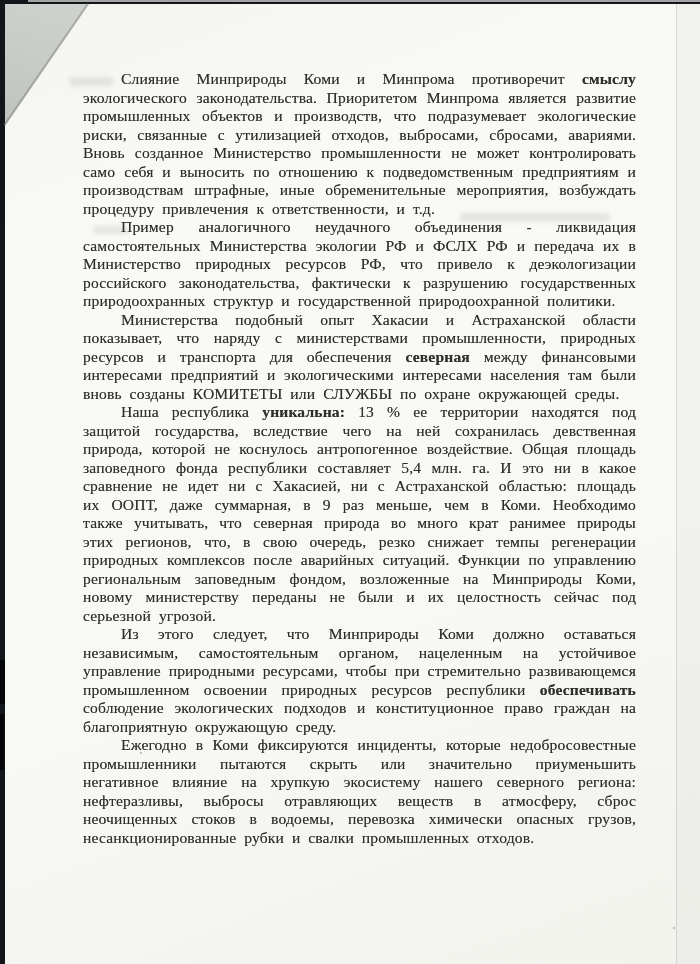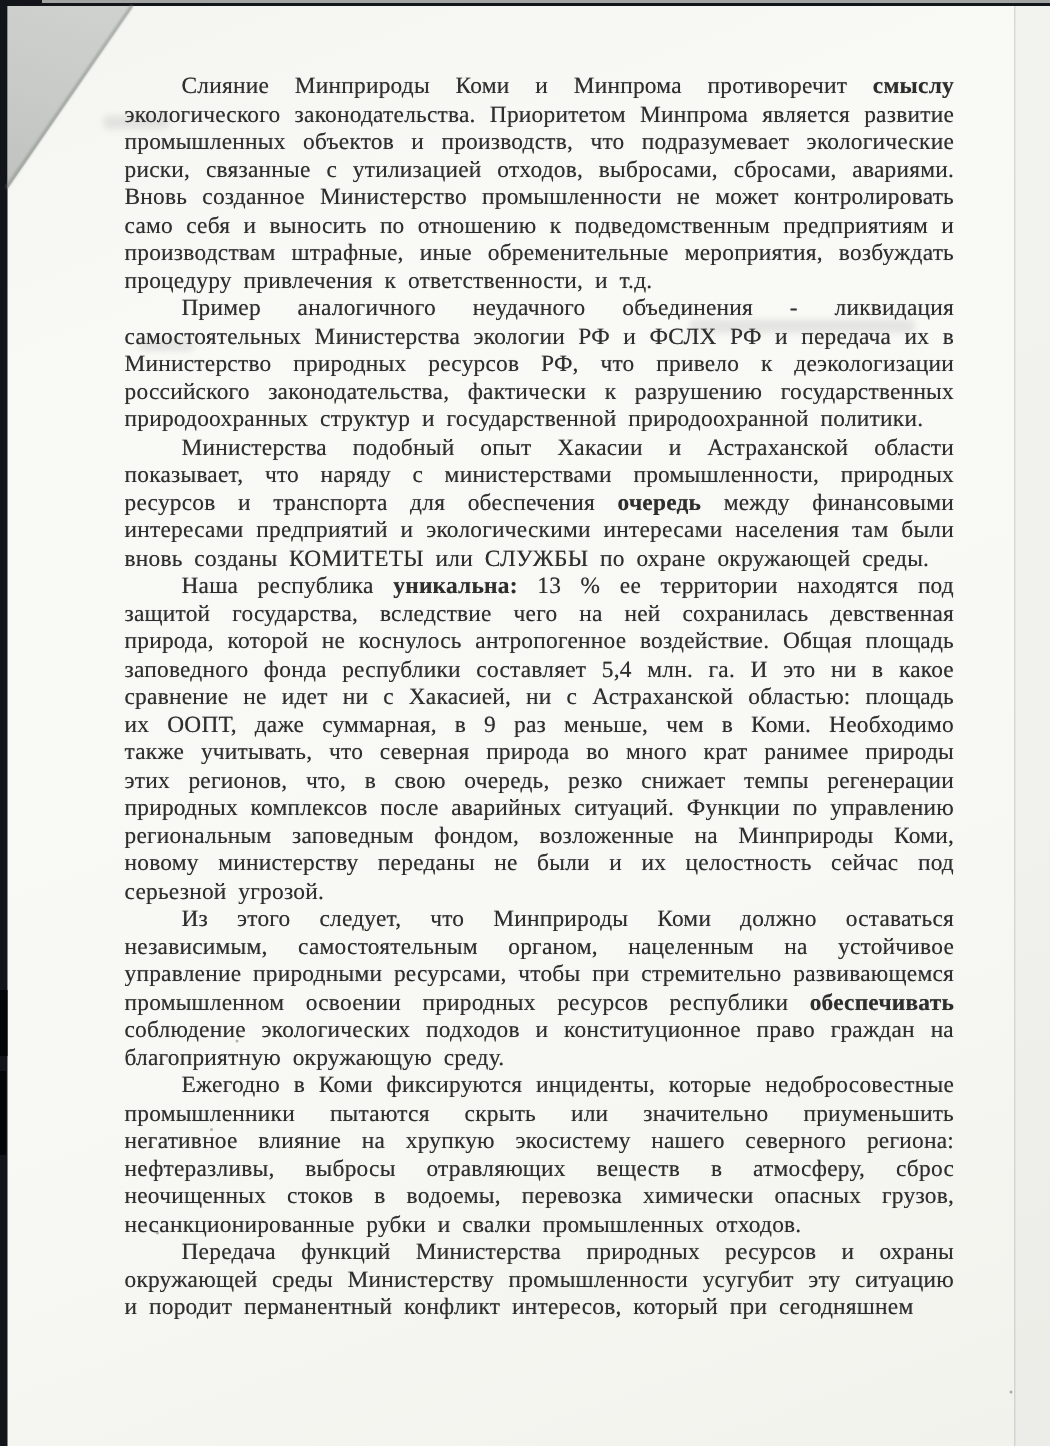--- a/index.html
+++ b/index.html
@@ -69,21 +69,21 @@
   
   .speck { position:absolute; width:2px; height:2px; border-radius:50%; background: rgba(40,40,40,0.35); }
   .speck-1 { left:152px; top:689px; }
   .speck-2 { left:135px; top:748px; }
   .speck-3 { left:99px;  top:817px; }
   .speck-4 { left:668px; top:923px; }
 
   
   .text-block {
     position: absolute;
-    left: 83px; top: 49px;
+    left: 83px; top: 70px;
     width: 553px;
     color: var(--ink, #2e2e2e);
     font-size: 15.6px;
     line-height: 18.5px;
     text-align: justify;
     word-spacing: 3.8px;
     letter-spacing: 0.15px;
     text-shadow: 0 0 0.45px rgba(46,46,46,0.55);
   }
   .text-block p.para {
@@ -116,19 +116,18 @@
     <div class="speck speck-3"></div>
     <div class="speck speck-4"></div>
   </div>
 
   <div class="edge-blob-a"></div>
   <div class="edge-blob-b"></div>
 
   <div class="text-block">
       <p class="para"><span>Слияние Минприроды Коми и Минпрома противоречит </span><span class="b">смыслу</span><span> экологического законодательства. Приоритетом Минпрома является развитие промышленных объектов и производств, что подразумевает экологические риски, связанные с утилизацией отходов, выбросами, сбросами, авариями. Вновь созданное Министерство промышленности не может контролировать само себя и выносить по отношению к подведомственным предприятиям и производствам штрафные, иные обременительные мероприятия, возбуждать процедуру привлечения к ответственности, и т.д.</span></p>
       <p class="para"><span>Пример аналогичного неудачного объединения - ликвидация самостоятельных Министерства экологии РФ и ФСЛХ РФ и передача их в Министерство природных ресурсов РФ, что привело к деэкологизации российского законодательства, фактически к разрушению государственных природоохранных структур и государственной природоохранной политики.</span></p>
-      <p class="para"><span>Министерства подобный опыт Хакасии и Астраханской области показывает, что наряду с министерствами промышленности, природных ресурсов и транспорта для обеспечения </span><span class="b">очередь</span><span> между финансовыми интересами предприятий и экологическими интересами населения там были вновь созданы КОМИТЕТЫ или СЛУЖБЫ по охране окружающей среды.</span></p>
+      <p class="para"><span>Министерства подобный опыт Хакасии и Астраханской области показывает, что наряду с министерствами промышленности, природных ресурсов и транспорта для обеспечения </span><span class="b">северная</span><span> между финансовыми интересами предприятий и экологическими интересами населения там были вновь созданы КОМИТЕТЫ или СЛУЖБЫ по охране окружающей среды.</span></p>
       <p class="para"><span>Наша республика </span><span class="b">уникальна:</span><span> 13 % ее территории находятся под защитой государства, вследствие чего на ней сохранилась девственная природа, которой не коснулось антропогенное воздействие. Общая площадь заповедного фонда республики составляет 5,4 млн. га. И это ни в какое сравнение не идет ни с Хакасией, ни с Астраханской областью: площадь их ООПТ, даже суммарная, в 9 раз меньше, чем в Коми. Необходимо также учитывать, что северная природа во много крат ранимее природы этих регионов, что, в свою очередь, резко снижает темпы регенерации природных комплексов после аварийных ситуаций. Функции по управлению региональным заповедным фондом, возложенные на Минприроды Коми, новому министерству переданы не были и их целостность сейчас под серьезной угрозой.</span></p>
       <p class="para"><span>Из этого следует, что Минприроды Коми должно оставаться независимым, самостоятельным органом, нацеленным на устойчивое управление природными ресурсами, чтобы при стремительно развивающемся промышленном освоении природных ресурсов республики </span><span class="b">обеспечивать</span><span> соблюдение экологических подходов и конституционное право граждан на благоприятную окружающую среду.</span></p>
       <p class="para"><span>Ежегодно в Коми фиксируются инциденты, которые недобросовестные промышленники пытаются скрыть или значительно приуменьшить негативное влияние на хрупкую экосистему нашего северного региона: нефтеразливы, выбросы отравляющих веществ в атмосферу, сброс неочищенных стоков в водоемы, перевозка химически опасных грузов, несанкционированные рубки и свалки промышленных отходов.</span></p>
-      <p class="para"><span>Передача функций Министерства природных ресурсов и охраны окружающей среды Министерству промышленности усугубит эту ситуацию и породит перманентный конфликт интересов, который при сегодняшнем</span></p>
     </div>
 </div>
 
 </body></html>

